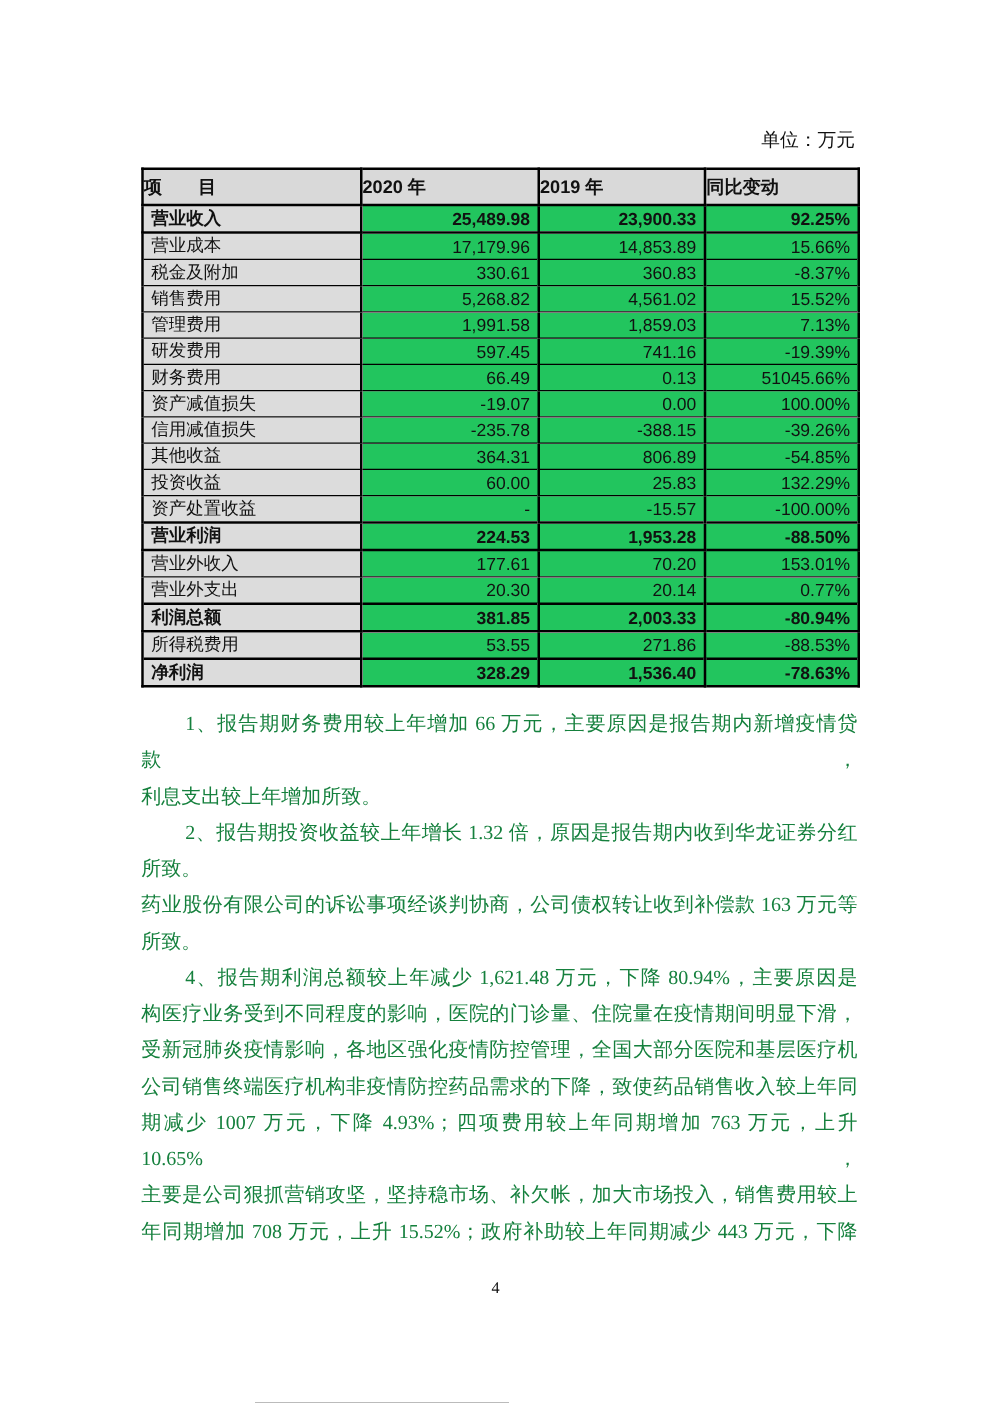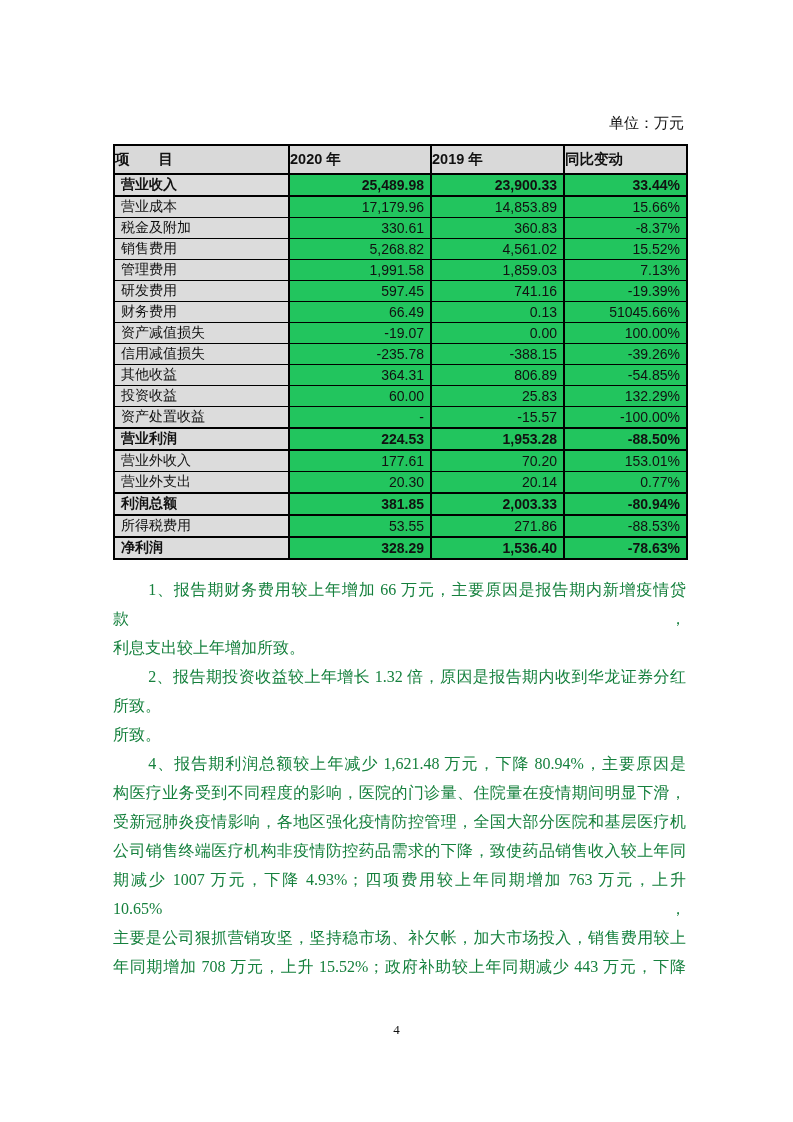--- a/index.html
+++ b/index.html
@@ -11,21 +11,21 @@
   .page{
     position:relative;
     width:793px;height:1122px;
     background:#ffffff;
     margin:0 auto;
     overflow:hidden;
     color:#111;
   }
   .content{
     position:absolute;
-    left:113px;top:112px;
+    left:113px;top:102px;
     width:573px;
   }
   .unit-label{
     text-align:right;
     font-family:"Liberation Serif","DejaVu Serif",serif;
     font-size:15px;
     line-height:22px;
     margin-bottom:10px;
     padding-right:2px;
   }
@@ -114,21 +114,21 @@
             <th>2020 年</th>
             <th>2019 年</th>
             <th>同比变动</th>
           </tr>
         </thead>
       <tbody id="fin-body">
           <tr class="bold-row">
             <td class="label-cell">营业收入</td>
             <td class="value-cell">25,489.98</td>
             <td class="value-cell">23,900.33</td>
-            <td class="value-cell">33.44%</td>
+            <td class="value-cell">92.25%</td>
           </tr>
           <tr>
             <td class="label-cell">营业成本</td>
             <td class="value-cell">17,179.96</td>
             <td class="value-cell">14,853.89</td>
             <td class="value-cell">15.66%</td>
           </tr>
           <tr>
             <td class="label-cell">税金及附加</td>
             <td class="value-cell">330.61</td>
@@ -231,20 +231,21 @@
     <div class="paragraphs" id="paragraphs">
         <div class="para">
           <div class="line first just">1、报告期财务费用较上年增加 66 万元，主要原因是报告期内新增疫情贷款，</div>
           <div class="line">利息支出较上年增加所致。</div>
         </div>
         <div class="para">
           <div class="line first just">2、报告期投资收益较上年增长 1.32 倍，原因是报告期内收到华龙证券分红</div>
           <div class="line">所致。</div>
         </div>
         <div class="para">
+          <div class="line just">药业股份有限公司的诉讼事项经谈判协商，公司债权转让收到补偿款 163 万元等</div>
           <div class="line">所致。</div>
         </div>
         <div class="para">
           <div class="line first just">4、报告期利润总额较上年减少 1,621.48 万元，下降 80.94%，主要原因是</div>
           <div class="line just">构医疗业务受到不同程度的影响，医院的门诊量、住院量在疫情期间明显下滑，</div>
           <div class="line just">受新冠肺炎疫情影响，各地区强化疫情防控管理，全国大部分医院和基层医疗机</div>
           <div class="line just">公司销售终端医疗机构非疫情防控药品需求的下降，致使药品销售收入较上年同</div>
           <div class="line just">期减少 1007 万元，下降 4.93%；四项费用较上年同期增加 763 万元，上升 10.65%，</div>
           <div class="line just">主要是公司狠抓营销攻坚，坚持稳市场、补欠帐，加大市场投入，销售费用较上</div>
           <div class="line just">年同期增加 708 万元，上升 15.52%；政府补助较上年同期减少 443 万元，下降</div>

